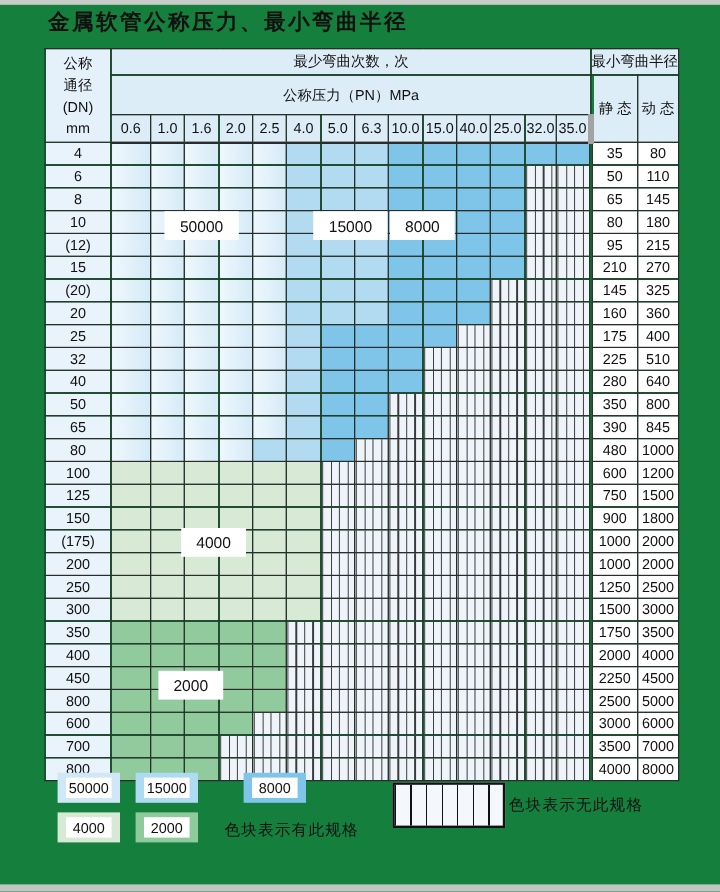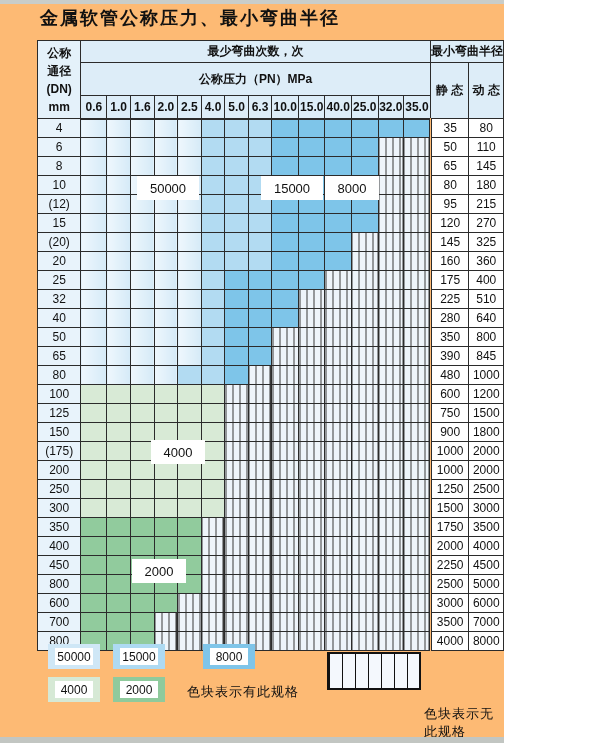--- a/index.html
+++ b/index.html
@@ -1,26 +1,26 @@
 <!DOCTYPE html>
 <html><head>
 <meta charset="utf-8">
 <style>
   html,body{margin:0;padding:0;}
   body{font-family:"Liberation Sans","DejaVu Sans",sans-serif;background:#ffffff;}
-  .page{position:relative;width:504px;height:743px;background:#fdba74;overflow:hidden;}
+  .page{position:relative;width:600px;height:743px;background:#15803d;overflow:hidden;}
   .bar-top{position:absolute;left:0;top:0;width:600px;height:4px;background:#c9cdc9;}
   .bar-bottom{position:absolute;left:0;top:737px;width:600px;height:6px;background:#c2c6c2;}
   .title{position:absolute;left:40px;top:6px;margin:0;font-family:"DejaVu Serif","Liberation Serif",serif;
          font-size:18px;font-weight:bold;letter-spacing:2px;color:#111;}
   .tablewrap{position:absolute;left:37px;top:40px;}
   table{border-collapse:collapse;table-layout:fixed;}
   th,td{border:1px solid #2b2b2b;padding:0;text-align:center;vertical-align:middle;
         font-size:12px;color:#111;overflow:hidden;white-space:nowrap;}
-  thead th{background:#ddedf8;font-weight:bold;}
+  thead th{background:#ddedf8;font-weight:normal;}
   th.dnhead{background:#e4f1fa;font-size:12px;line-height:1.5;}
   tr.hA{height:22px;} tr.hB{height:33px;} tr.hC{height:23px;}
   tbody tr{height:18.28px;}
   td.dn{background:#e8f3fb;}
   td.val{background:#ffffff;}
   td.stat{border-left:3px double #2b2b2b;}
   tbody tr td, tbody tr{line-height:18px;}
   thead tr.hC th{border-bottom:2px solid #2b2b2b;}
   
   .c-L{background:linear-gradient(90deg,#eef7fd 0%,#d5eaf7 100%);}
@@ -97,21 +97,21 @@
             <th>2.0</th>
             <th>2.5</th>
             <th>4.0</th>
             <th>5.0</th>
             <th>6.3</th>
             <th>10.0</th>
             <th>15.0</th>
             <th>40.0</th>
             <th>25.0</th>
             <th>32.0</th>
-            <th style="border-right:1px solid #a3a3a3">35.0</th>
+            <th style="border-right:5px solid #a3a3a3">35.0</th>
           </tr>
       </thead>
       <tbody id="grid-body">
           <tr>
             <td class="dn">4</td>
             <td class="c-L"></td>
             <td class="c-L"></td>
             <td class="c-L"></td>
             <td class="c-L"></td>
             <td class="c-L"></td>
@@ -212,21 +212,21 @@
             <td class="c-L"></td>
             <td class="c-M"></td>
             <td class="c-M"></td>
             <td class="c-M"></td>
             <td class="c-D"></td>
             <td class="c-D"></td>
             <td class="c-D"></td>
             <td class="c-D"></td>
             <td class="c-H"></td>
             <td class="c-H"></td>
-            <td class="val stat">120</td>
+            <td class="val stat">210</td>
             <td class="val">270</td>
           </tr>
           <tr>
             <td class="dn">(20)</td>
             <td class="c-L"></td>
             <td class="c-L"></td>
             <td class="c-L"></td>
             <td class="c-L"></td>
             <td class="c-L"></td>
             <td class="c-M"></td>
@@ -648,21 +648,21 @@
       <div class="gl" style="left:168px;top:188px;width:60px;height:22px;">50000</div>
       <div class="gl" style="left:292px;top:188px;width:60px;height:22px;">15000</div>
       <div class="gl" style="left:352px;top:188px;width:52px;height:22px;">8000</div>
       <div class="gl" style="left:178px;top:452px;width:52px;height:22px;">4000</div>
       <div class="gl" style="left:159px;top:571px;width:52px;height:22px;">2000</div>
     </div>
 
   <div id="legend">
     <div class="legend-note" style="left:187px;top:683px;">色块表示有此规格</div>
     <div class="hatchbox"></div>
-    <div class="legend-note" style="left:424px;top:662px;margin-top:43px;">色块表示无此规格</div>
+    <div class="legend-note" style="left:424px;top:662px;">色块表示无此规格</div>
   <div class="legend-chip lg-L" style="left:48px;top:644px;">
         <div class="inner">50000</div>
       </div>
       <div class="legend-chip lg-M" style="left:113px;top:644px;">
         <div class="inner">15000</div>
       </div>
       <div class="legend-chip lg-D" style="left:203px;top:644px;">
         <div class="inner">8000</div>
       </div>
       <div class="legend-chip lg-G" style="left:48px;top:677px;">

